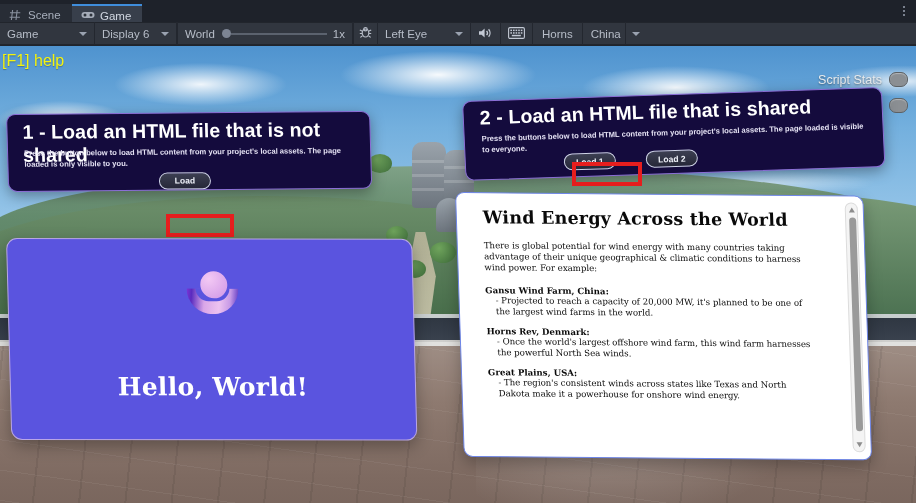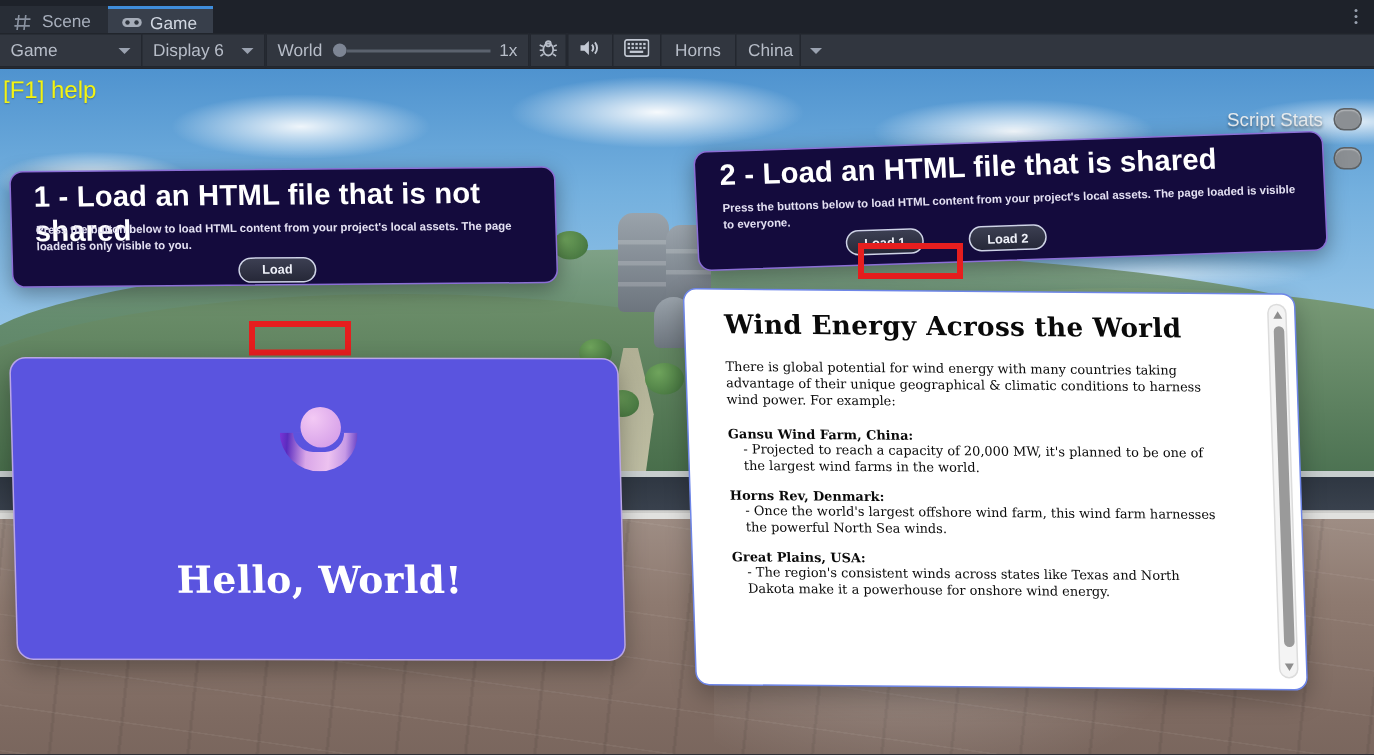--- a/index.html
+++ b/index.html
@@ -205,20 +205,24 @@
     <div class="tb-item" style="padding:0 5px">
       <span>
         <svg width="13" height="13" viewBox="0 0 13 13">
             <ellipse cx="6.5" cy="7" rx="3.3" ry="4" fill="none" stroke="#b7bdc8" stroke-width="1.2"></ellipse>
         <circle cx="6.5" cy="3.2" r="1.7" fill="none" stroke="#b7bdc8" stroke-width="1.2"></circle>
         <path d="M3 5 L.8 4 M10 5 L12.2 4 M3 7.5 L.8 7.5 M10 7.5 L12.2 7.5 M3.3 10 L1.3 11.4 M9.7 10 L11.7 11.4" stroke="#b7bdc8" stroke-width="1.1"></path>
           </svg>
       </span>
     </div>
     <div class="tb-sep"></div>
+    <div class="tb-item" style="width:92px">
+      <span>Left Eye</span>
+      <span class="caret" style="margin-left:auto"></span>
+    </div>
     <div class="tb-sep"></div>
     <div class="tb-item" style="padding:0 7px">
       <span>
         <svg width="15" height="12" viewBox="0 0 15 12">
             <path d="M1 4.2h2.6L6.6 1.4v9.2L3.6 7.8H1z" fill="#c3c9d4"></path>
         <path d="M8.6 3.8a3.4 3.4 0 0 1 0 4.4 M10.6 2.2a5.8 5.8 0 0 1 0 7.6" stroke="#c3c9d4" stroke-width="1.3" fill="none"></path>
           </svg>
       </span>
     </div>
     <div class="tb-sep"></div>

